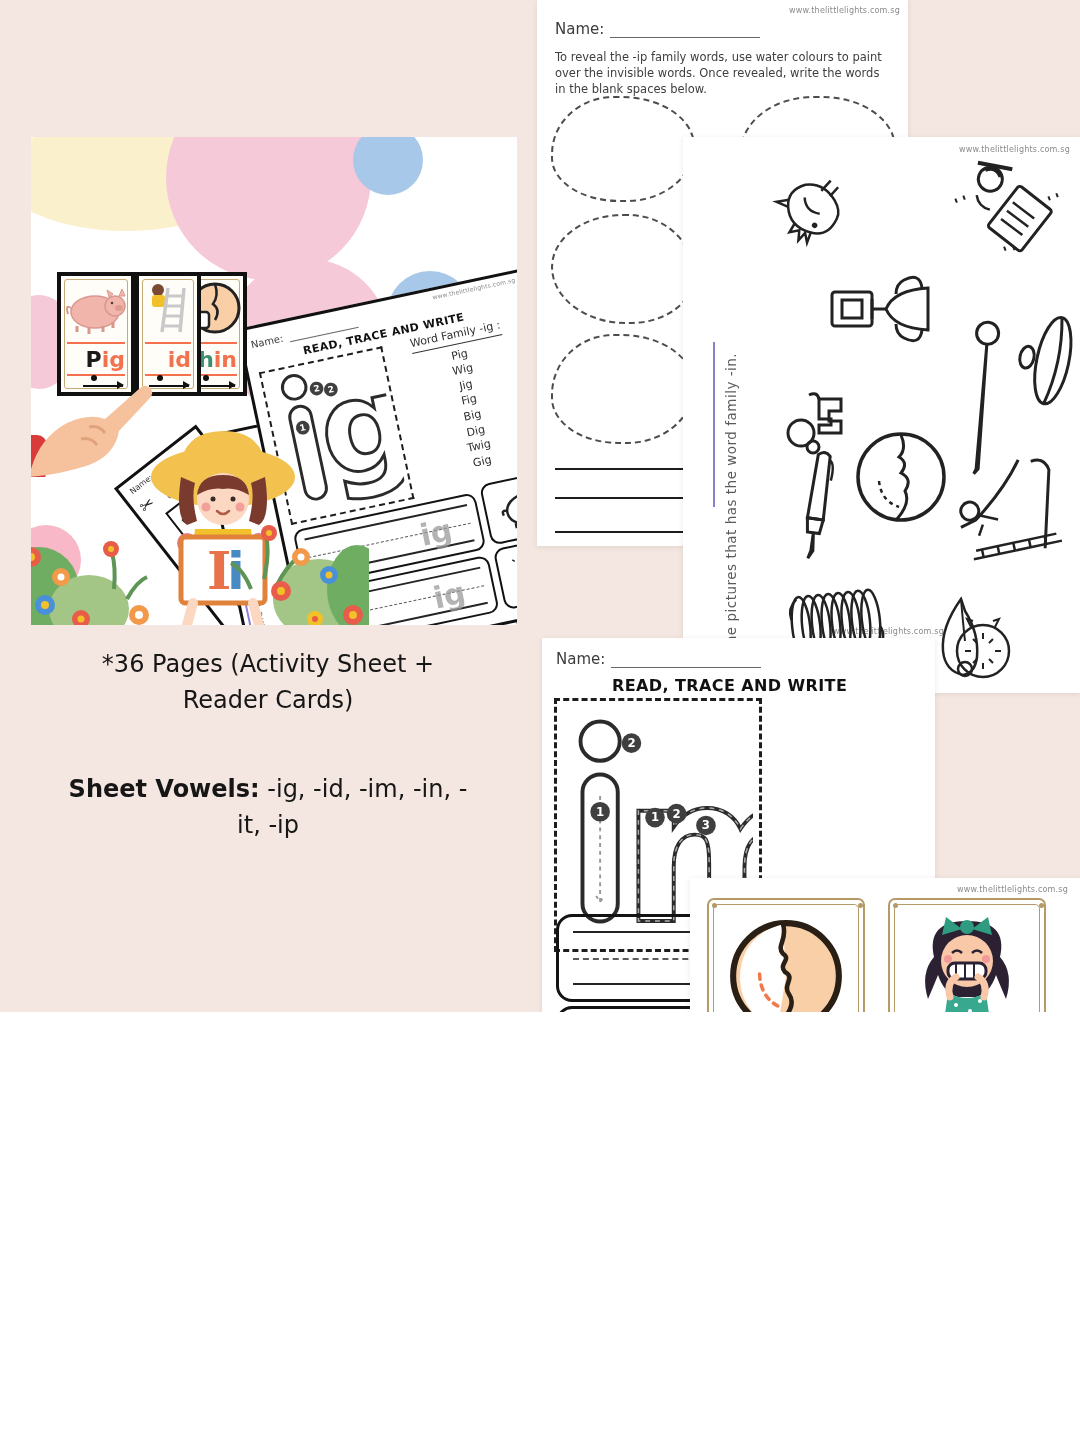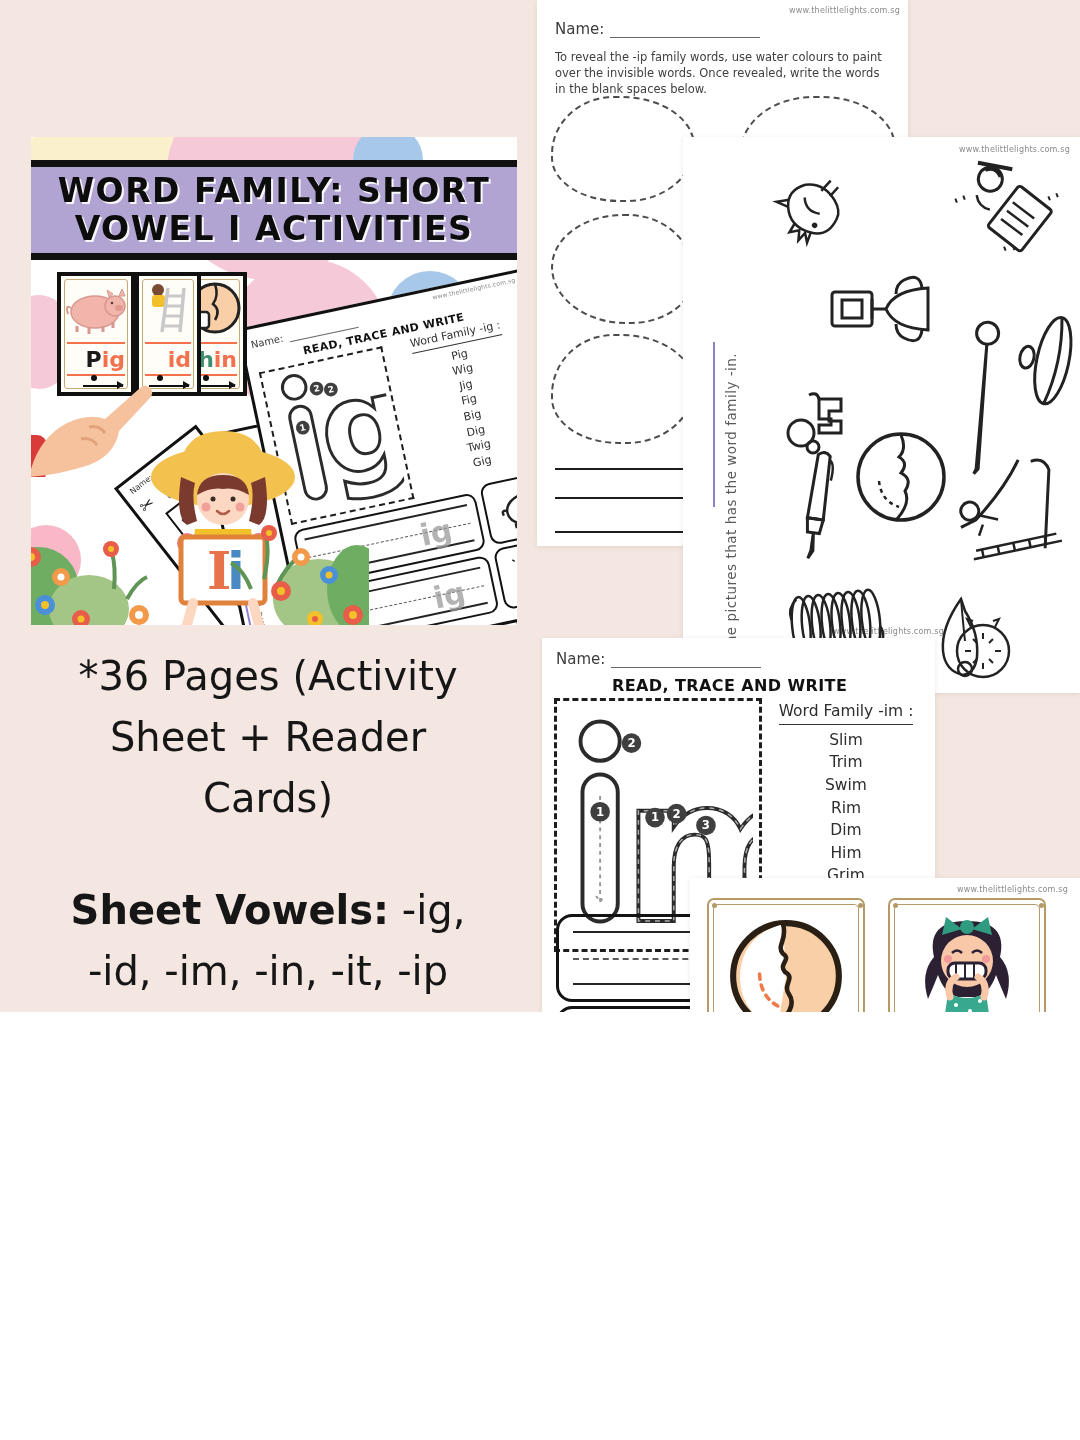--- a/index.html
+++ b/index.html
@@ -73,21 +73,21 @@
   .tilt-page{position:absolute;background:#fff;border:3px solid #111;box-sizing:border-box;}
   .wbox.small{border-width:2.5px;border-radius:10px;}
   .wbox.small i{left:8px;right:8px;}
   .wbox.small .l1{top:8px;border-top-width:2px;}
   .wbox.small .l2{border-top-width:1.5px;}
   .wbox.small .l3{bottom:8px;border-bottom-width:2px;}
   .pic-box{position:absolute;border:2.5px solid #111;border-radius:10px;display:flex;align-items:center;justify-content:center;}
   .trace-ghost{position:absolute;color:#9a9a9a;font-weight:bold;opacity:.75;}
   
   #description{position:absolute;left:58px;top:646px;width:420px;text-align:center;color:#161616;
-     font-size:40px;line-height:1.52;}
+     font-size:24px;line-height:1.52;}
   #description p{margin:0 0 52px 0;}
   .bold{font-weight:bold;}
 </style>
 </head>
 <body>
 
 <div id="canvas">
 
   <div class="page" id="page-ip" style="left:537px;top:0;width:371px;height:546px;">
     <div class="url" style="right:8px;top:6px;">www.thelittlelights.com.sg</div>
@@ -246,30 +246,20 @@
           </g>
           <g fill="#fff" font-size="12" font-weight="bold" text-anchor="middle">
             <text x="44" y="116">1</text>
               <text x="76" y="46">2</text>
             <text x="100" y="122">1</text>
               <text x="122" y="118">2</text>
               <text x="152" y="130">3</text>
           </g>
         </g>
       </svg>
-    </div>
-    <div class="wf-list" style="left:222px;top:62px;width:164px;font-size:15.5px;line-height:1.46;">
-      <span class="wf-head">Word Family -im :</span>
-      <span class="wf-word" style="margin-top:4px;">Slim</span>
-      <span class="wf-word">Trim</span>
-      <span class="wf-word">Swim</span>
-      <span class="wf-word">Rim</span>
-      <span class="wf-word">Dim</span>
-      <span class="wf-word">Him</span>
-      <span class="wf-word">Grim</span>
     </div>
     <div class="wbox" style="left:14px;top:276px;width:352px;height:82px;">
         <i class="l1"></i>
         <i class="l2"></i>
         <i class="l3"></i>
       </div>
     <div class="wbox" style="left:14px;top:368px;width:352px;height:82px;">
         <i class="l1"></i>
         <i class="l2"></i>
         <i class="l3"></i>
@@ -463,24 +453,20 @@
 
   <div id="cover">
     <div class="blob" style="left:-30px;top:-18px;width:250px;height:112px;background:#faf0cb;"></div>
     <div class="blob" style="left:135px;top:-62px;width:205px;height:205px;background:#f6c9d9;"></div>
     <div class="blob" style="left:322px;top:-12px;width:70px;height:70px;background:#a8c8ea;"></div>
     <div class="blob" style="left:196px;top:122px;width:162px;height:162px;background:#f6c9d9;"></div>
     <div class="blob" style="left:356px;top:134px;width:86px;height:86px;background:#a8c8ea;"></div>
     <div class="blob" style="left:-28px;top:158px;width:72px;height:94px;background:#f6c9d9;"></div>
     <div class="blob" style="left:-20px;top:388px;width:70px;height:70px;background:#f8b8c8;"></div>
 
-    <div id="banner">
-      <div class="banner-line">WORD FAMILY: SHORT</div>
-      <div class="banner-line">VOWEL I ACTIVITIES</div>
-    </div>
 
     <div class="tilt-page" style="left:152px;top:292px;width:104px;height:260px;transform:rotate(-38deg);">
       <div style="position:absolute;left:8px;top:6px;font-size:8px;color:#333;">
         <span>Name:</span><span style="display:inline-block;width:40px;border-bottom:1px solid #555;"></span>
       </div>
       <div style="position:absolute;left:6px;top:20px;font-size:17px;">✂</div>
       <div style="position:absolute;left:34px;top:18px;font-size:12px;font-weight:900;">W</div>
       <div style="position:absolute;left:34px;top:32px;font-size:9px;color:#444;">Cu</div>
       <div style="position:absolute;left:22px;top:48px;width:58px;height:190px;border:2px solid #111;">
         <span style="position:absolute;left:4px;top:0px;font-size:24px;">✔</span>

